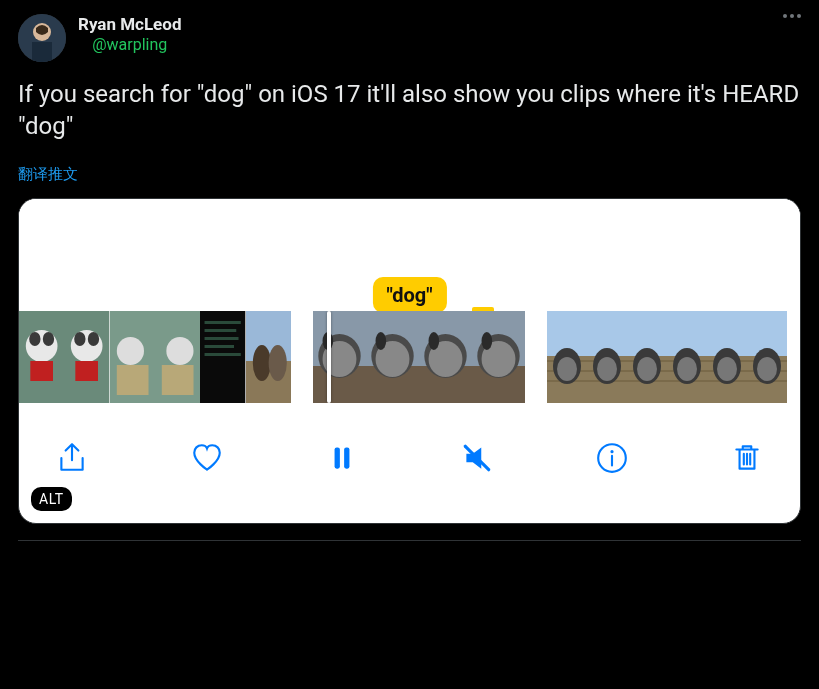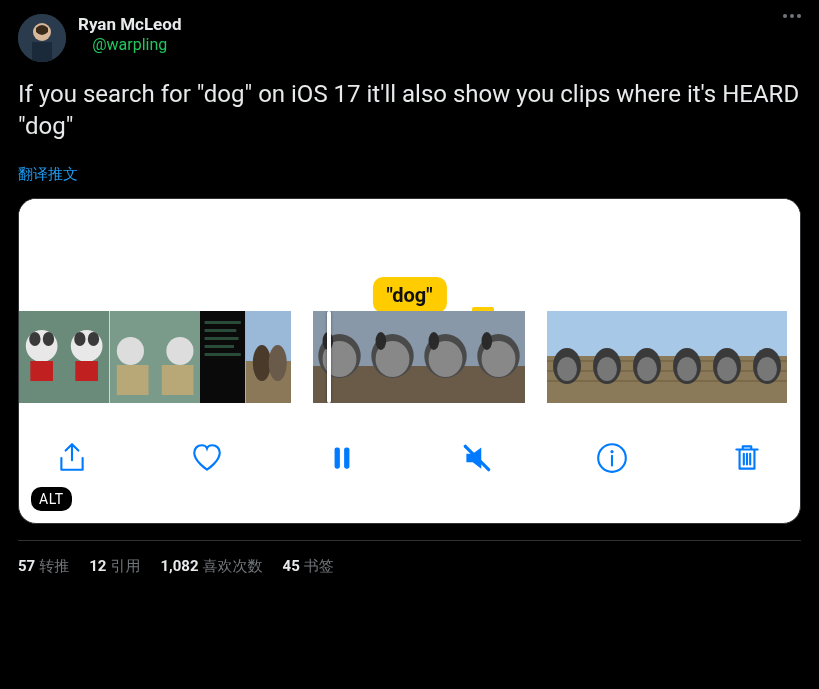--- a/index.html
+++ b/index.html
@@ -275,20 +275,14 @@
           </svg>
       </button>
     </div>
 
     <div class="alt-badge">ALT</div>
   </div>
 
 
   <div class="divider"></div>
 
-  <div class="stats">
-    <div><span class="n">57</span><span>转推</span></div>
-    <div><span class="n">12</span><span>引用</span></div>
-    <div><span class="n">1,082</span><span>喜欢次数</span></div>
-    <div><span class="n">45</span><span>书签</span></div>
-  </div>
 
 </div>
 
 </body></html>

